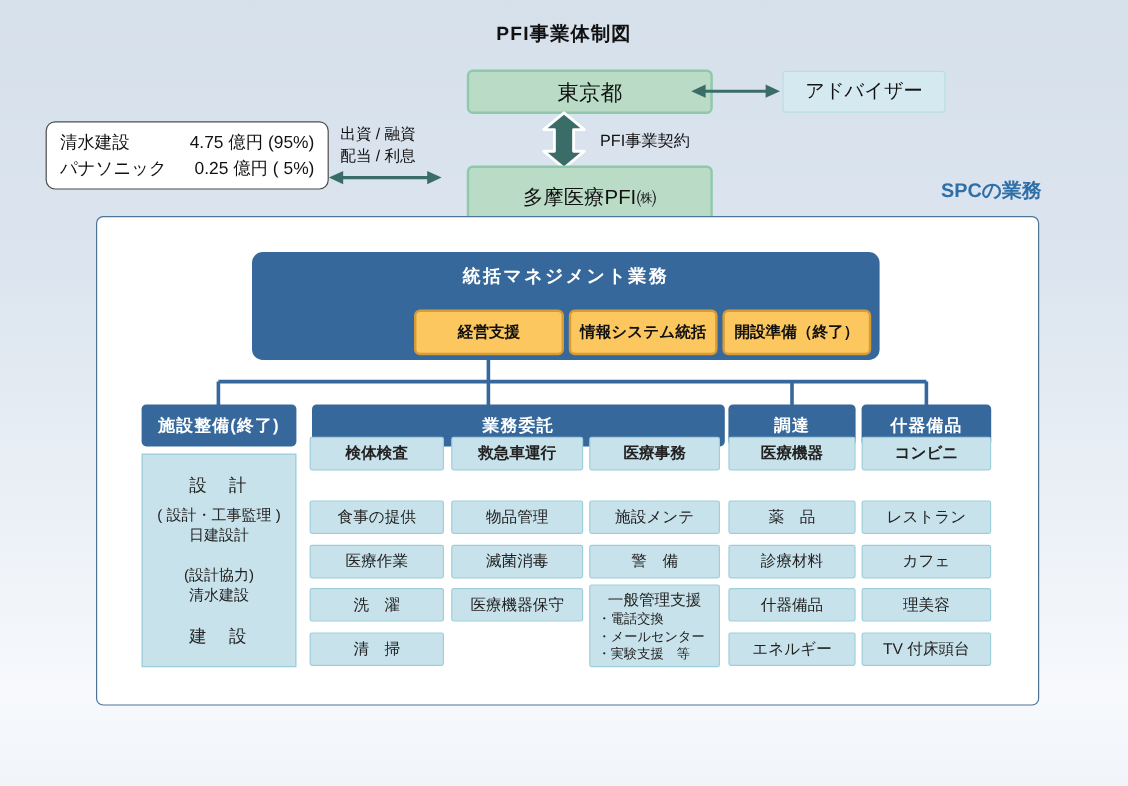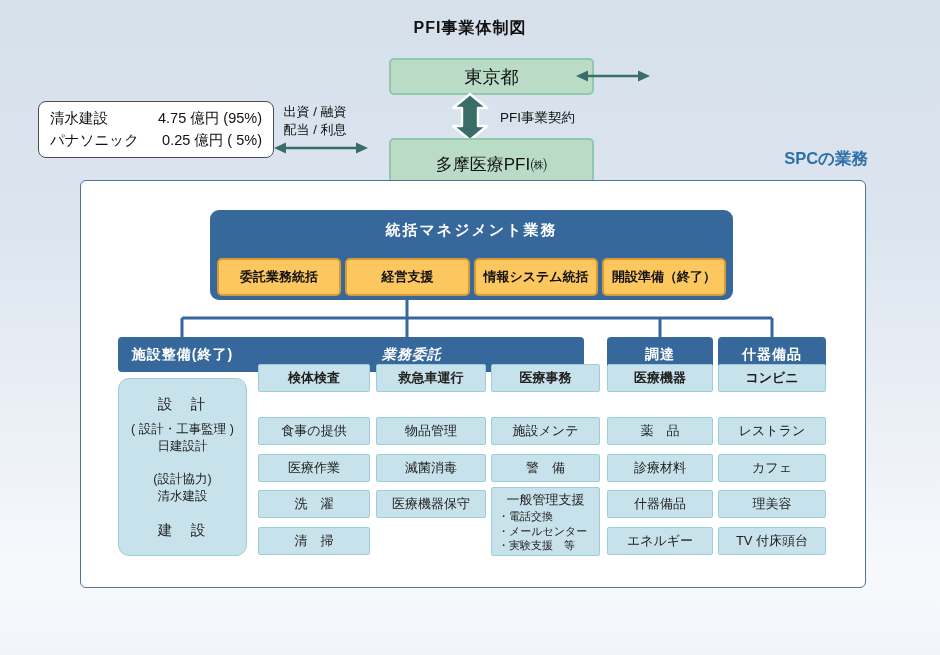--- a/index.html
+++ b/index.html
@@ -20,21 +20,21 @@
   .inv-label{left:278px;top:103px;width:74px;text-align:center;font-size:13px;color:#111;line-height:18px;}
   .contract-label{left:500px;top:109px;font-size:13.5px;color:#111;}
   .spc-works{right:72px;top:148px;font-size:16.5px;font-weight:bold;color:#2f6fa8;}
   .container{left:80px;top:180px;width:786px;height:408px;background:#fff;border:1.5px solid #4d7396;border-radius:6px;}
   .mgmt{left:210px;top:210px;width:523px;height:90px;background:#36689b;border-radius:9px;}
   .mgmt-title{left:210px;top:221px;width:523px;text-align:center;color:#fff;font-weight:bold;font-size:15px;letter-spacing:2px;}
   .obtn{top:258px;height:38px;background:#fcc75e;border:2px solid #d89b35;border-radius:5px;
         display:flex;align-items:center;justify-content:center;font-size:13px;font-weight:bold;color:#111;}
   .hdr{top:337px;height:35px;background:#36689b;border-radius:4px;display:flex;align-items:center;justify-content:center;
        color:#fff;font-weight:bold;font-size:14px;letter-spacing:1px;}
-  .facility-body{left:118px;top:378px;width:129px;height:178px;background:#c8e2eb;border:1.5px solid #9dcfda;border-radius:11px;
+  .facility-body{left:118px;top:378px;width:129px;height:178px;background:#c8e2eb;border:1.5px solid #9dcfda;border-radius:0;
                  display:flex;flex-direction:column;align-items:center;justify-content:center;color:#222;text-align:center;}
   .f-big{font-size:14.5px;letter-spacing:2px;}
   .f-sm{font-size:12.5px;}
   .cell{position:absolute;height:28px;background:#c8e2eb;border:1.5px solid #9dcfda;border-radius:2px;
         display:flex;align-items:center;justify-content:center;font-size:13px;color:#222;white-space:pre;}
   .ca{left:258px;width:112px;} .cb{left:376px;width:110px;} .cc{left:491px;width:109px;}
   .cp{left:607px;width:106px;} .cm{left:718px;width:108px;}
   .r1{top:364px;font-weight:bold;} .r2{top:417px;} .r3{top:454px;} .r4{top:490px;} .r5{top:527px;}
   .tall{top:487px;height:69px;flex-direction:column;align-items:flex-start;justify-content:flex-start;padding:3px 6px 2px 6px;}
   .tall .t-title{width:100%;text-align:center;font-size:13px;}
@@ -42,20 +42,21 @@
   svg{display:block;}
 </style>
 </head>
 <body>
 
 <div class="stage">
 
   <div class="abs page-title">PFI事業体制図</div>
 
   <div class="abs green-box tokyo">東京都</div>
+  <div class="abs advisor">アドバイザー</div>
 
   <svg class="abs" style="left:574px;top:66px;" width="78" height="20">
     <line x1="11" y1="10" x2="67" y2="10" stroke="#3a6d68" stroke-width="2.6"></line>
     <polygon points="2,10 14,4.5 14,15.5" fill="#3a6d68"></polygon>
     <polygon points="76,10 64,4.5 64,15.5" fill="#3a6d68"></polygon>
   </svg>
 
   <div class="abs investors">
     <div class="inv-row">
       <span>清水建設</span>
@@ -88,27 +89,26 @@
   <div class="abs spc-works">SPCの業務</div>
 
   <div class="abs container"></div>
 
   <svg class="abs" style="left:80px;top:180px;" width="786" height="408">
     <path d="M327,118 L327,160 M102,138 L692,138 M102,138 L102,160 M580,138 L580,160 M692,138 L692,160" stroke="#36689b" stroke-width="3" fill="none"></path>
   </svg>
 
   <div class="abs mgmt"></div>
   <div class="abs mgmt-title">統括マネジメント業務</div>
-  <div class="abs obtn" style="left:217px;width:124px;">委託業務統括</div>
   <div class="abs obtn" style="left:345px;width:125px;">経営支援</div>
   <div class="abs obtn" style="left:474px;width:124px;">情報システム統括</div>
   <div class="abs obtn" style="left:602px;width:124px;">開設準備（終了）</div>
 
   <div class="abs hdr" style="left:118px;width:129px;">施設整備(終了)</div>
-  <div class="abs hdr" style="left:240px;width:344px;font-style:italic;">業務委託</div>
+  <div class="abs hdr" style="left:260px;width:344px;">業務委託</div>
   <div class="abs hdr" style="left:607px;width:106px;">調達</div>
   <div class="abs hdr" style="left:718px;width:108px;">什器備品</div>
 
   <div class="abs facility-body">
     <div class="f-big" style="margin-bottom:7px;">設　計</div>
     <div class="f-sm">( 設計・工事監理 )</div>
     <div class="f-sm" style="margin-bottom:16px;">日建設計</div>
     <div class="f-sm">(設計協力)</div>
     <div class="f-sm" style="margin-bottom:16px;">清水建設</div>
     <div class="f-big">建　設</div>

